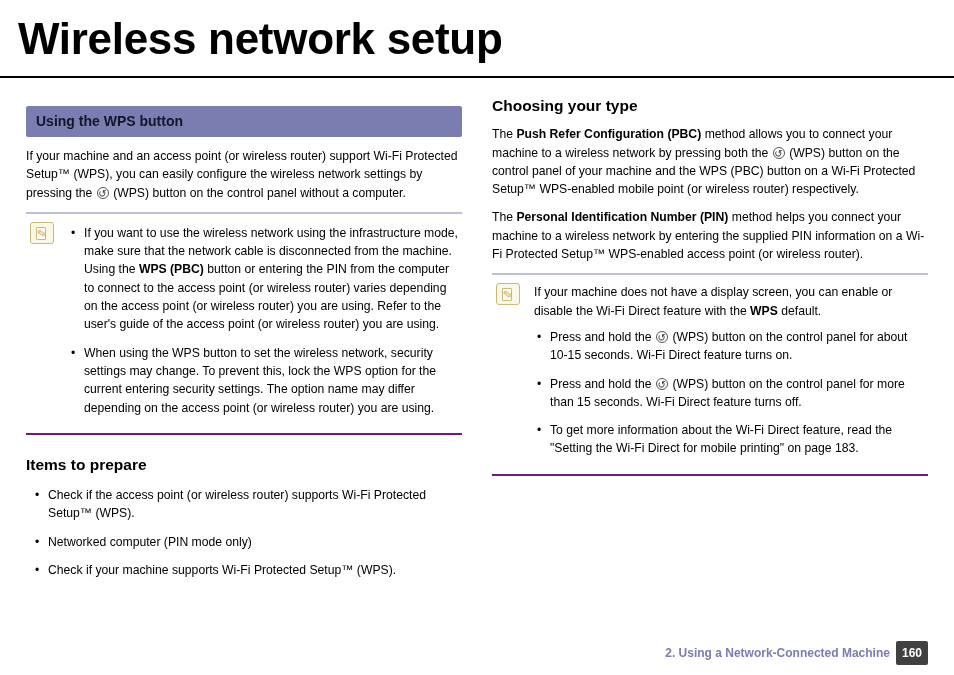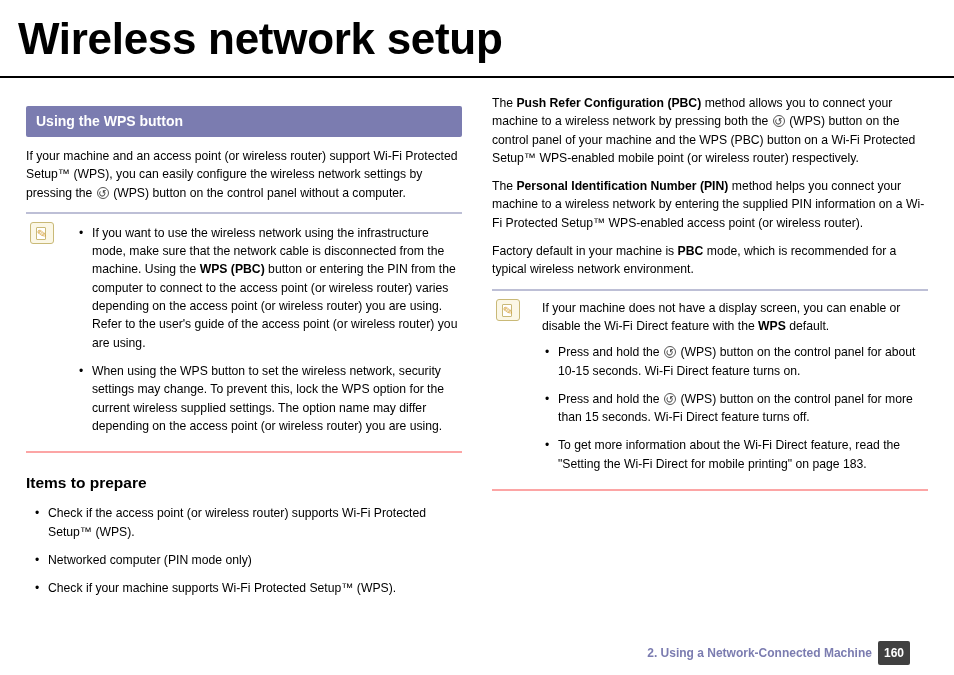--- a/index.html
+++ b/index.html
@@ -27,40 +27,40 @@
   .columns {
     display: flex;
     padding: 4px 26px 0 26px;
     gap: 30px;
   }
   .col {
     flex: 1;
   }
   .section-bar {
     background: #7b7cb0;
-    color: #ffffff;
+    color: #0f172a;
     font-weight: 700;
     font-size: 14px;
     padding: 5px 10px;
     margin: 18px 0 10px 0;
     border-radius: 2px;
   }
   .para { margin: 6px 0 10px 0; }
   .subhead {
     font-size: 15.5px;
     font-weight: 700;
     margin: 18px 0 8px 0;
   }
   .note-box {
     border-top: 2px solid #bdbfd6;
-    border-bottom: 2px solid #fca5a5;
+    border-bottom: 2px solid #701a75;
     padding: 8px 4px 8px 4px;
     margin: 10px 0 8px 0;
     display: flex;
-    gap: 22px;
+    gap: 14px;
   }
   .note-icon {
     flex: 0 0 24px;
     width: 22px;
     height: 22px;
     border: 1px solid #c9b977;
     border-radius: 3px;
     background: #fbf7e6;
     position: relative;
   }
@@ -106,21 +106,21 @@
     content: "↺";
     position: absolute;
     left: 0.5px; top: -2px;
     font-size: 10px;
     color: #333;
   }
   b.strong { font-weight: 700; }
   .footer {
     position: absolute;
     bottom: 10px;
-    right: 44px;
+    right: 26px;
     display: flex;
     align-items: center;
     gap: 6px;
     font-size: 12px;
   }
   .footer-text { color: #7b7cb0; font-weight: 700; }
   .footer-page {
     background: #404040;
     color: #fff;
     font-weight: 700;
@@ -147,55 +147,51 @@
 
     <div class="note-box">
       <div class="note-icon"></div>
       <div class="note-content">
         <ul class="bullet-list">
           <li>
             <span>If you want to use the wireless network using the infrastructure mode, make sure that the network cable is disconnected from the machine. Using the </span>
             <b class="strong">WPS (PBC)</b>
             <span> button or entering the PIN from the computer to connect to the access point (or wireless router) varies depending on the access point (or wireless router) you are using. Refer to the user's guide of the access point (or wireless router) you are using.</span>
           </li>
-          <li>When using the WPS button to set the wireless network, security settings may change. To prevent this, lock the WPS option for the current wireless supplied settings. The option name may differ depending on the access point (or wireless router) you are using.</li>
+          <li>When using the WPS button to set the wireless network, security settings may change. To prevent this, lock the WPS option for the current entering security settings. The option name may differ depending on the access point (or wireless router) you are using.</li>
         </ul>
       </div>
     </div>
 
     <div class="subhead">Items to prepare</div>
     <ul class="bullet-list" style="padding-left:6px;">
       <li>Check if the access point (or wireless router) supports Wi-Fi Protected Setup™ (WPS).</li>
       <li>Networked computer (PIN mode only)</li>
       <li>Check if your machine supports Wi-Fi Protected Setup™ (WPS).</li>
     </ul>
   </div>
 
   <div class="col">
+    <div class="subhead" style="margin-top:6px;">Choosing your type</div>
 
 
     <p class="para">
       <span>The </span>
       <b class="strong">Push Refer Configuration (PBC)</b>
       <span> method allows you to connect your machine to a wireless network by pressing both the </span>
       <span class="wps-icon"></span>
       <span> (WPS) button on the control panel of your machine and the WPS (PBC) button on a Wi-Fi Protected Setup™ WPS-enabled mobile point (or wireless router) respectively.</span>
     </p>
 
     <p class="para">
       <span>The </span>
       <b class="strong">Personal Identification Number (PIN)</b>
       <span> method helps you connect your machine to a wireless network by entering the supplied PIN information on a Wi-Fi Protected Setup™ WPS-enabled access point (or wireless router).</span>
     </p>
 
-    <p class="para">
-      <span>Factory default in your machine is </span>
-      <b class="strong">PBC</b>
-      <span> mode, which is recommended for a typical wireless network environment.</span>
-    </p>
 
     <div class="note-box">
       <div class="note-icon"></div>
       <div class="note-content">
         <div style="margin-bottom:6px;">
           <span>If your machine does not have a display screen, you can enable or disable the Wi-Fi Direct feature with the </span>
           <b class="strong">WPS</b>
           <span> default.</span>
         </div>
         <ul class="bullet-list">

